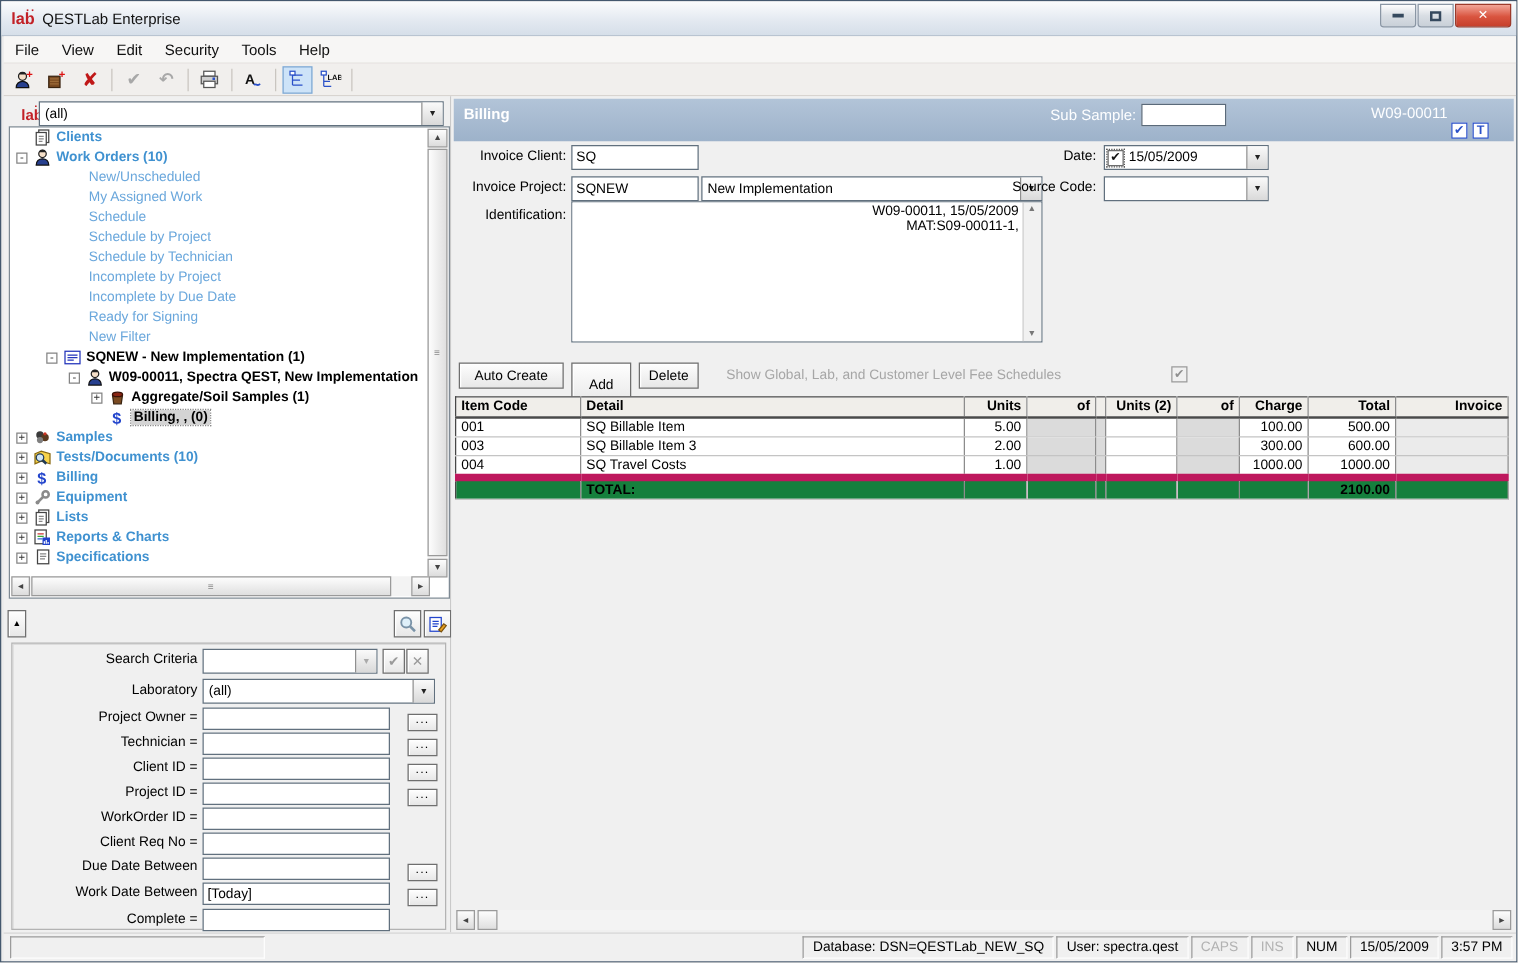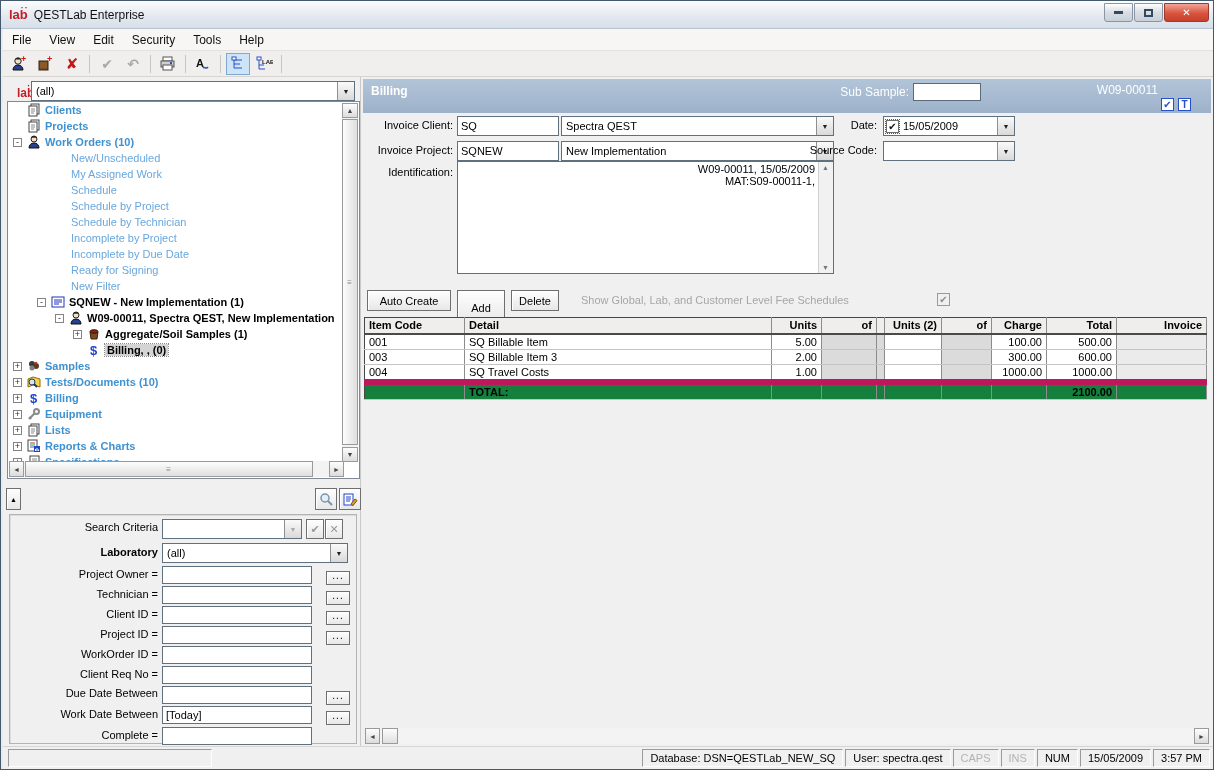--- a/index.html
+++ b/index.html
@@ -184,31 +184,20 @@
             <span class="ticon">
               <svg width="14" height="14">
                 <rect x="4" y="1" width="8" height="10" fill="#fff" stroke="#444"></rect>
                 <rect x="2" y="3" width="8" height="10" fill="#fff" stroke="#444"></rect>
                 <path d="M4 6h4M4 8h4M4 10h3" stroke="#888"></path>
               </svg>
             </span>
             <span class="tlabel b-blue">Clients</span>
           </div>
         <div class="trow" style="margin-left:4px;">
-            <span class="spacer12"></span>
-            <span class="ticon">
-              <svg width="14" height="14">
-                <rect x="4" y="1" width="8" height="10" fill="#fff" stroke="#444"></rect>
-                <rect x="2" y="3" width="8" height="10" fill="#fff" stroke="#444"></rect>
-                <path d="M4 6h4M4 8h4M4 10h3" stroke="#888"></path>
-              </svg>
-            </span>
-            <span class="tlabel b-blue">Projects</span>
-          </div>
-        <div class="trow" style="margin-left:4px;">
             <span class="exp">-</span>
             <span class="ticon">
               <svg width="14" height="14">
                 <circle cx="7" cy="4" r="3" fill="#f5dfc8" stroke="#222"></circle>
                 <path d="M4.2 2.8a3 3 0 0 1 5.6 0z" fill="#222"></path>
                 <path d="M2 13c0-3 2-5 5-5s5 2 5 5z" fill="#27408f" stroke="#111"></path>
               </svg>
             </span>
             <span class="tlabel b-blue">Work Orders (10)</span>
           </div>
@@ -385,21 +374,21 @@
     
     <div class="abs formbox">
       <span class="frow-label" style="left:0;top:6px;">Search Criteria</span>
       <div class="abs combo" style="left:152px;top:4px;width:140px;height:20px;background:#fff;">
           <span class="val"></span>
           <span class="arrowbtn" style="color:#aaa;">▼</span>
         </div>
       <span class="abs btn3d" style="left:296px;top:4px;width:18px;height:20px;color:#9a9a9a;font-weight:bold;">✔</span>
       <span class="abs btn3d" style="left:315px;top:4px;width:18px;height:20px;color:#9a9a9a;font-weight:bold;">✕</span>
 
-      <span class="frow-label" style="left:0;top:31px;font-weight:bold;">Laboratory</span>
+      <span class="frow-label" style="left:0;top:31px;">Laboratory</span>
       <div class="abs combo" style="left:152px;top:28px;width:186px;height:20px;">
           <span class="val">(all)</span>
           <span class="arrowbtn">▼</span>
         </div>
 
       <span class="frow-label" style="left:0;top:53px;">Project Owner =</span>
       <input class="abs input" style="left: 152px; top: 51px; width: 150px; height: 18px;" value="">
       <span class="abs btn3d dots-btn" style="left:316px;top:56px;width:24px;height:14px;">...</span>
 
       <span class="frow-label" style="left:0;top:73px;">Technician =</span>
@@ -439,24 +428,20 @@
       <span class="abs paneltitle" style="left:8px;top:5px;">Billing</span>
       <span class="abs wtxt" style="left:448px;top:6px;width:98px;text-align:right;">Sub Sample:</span>
       <input class="abs input" style="left: 550px; top: 4px; width: 68px; height: 18px; border-color: rgb(90, 106, 122);">
       <span class="abs wtxt" style="left:595px;top:4px;width:200px;text-align:right;font-size:12px;">W09-00011</span>
       <span class="abs cb blue" style="left:798px;top:19px;">✔</span>
       <span class="abs cb blue" style="left:815px;top:19px;">T</span>
     </div>
 
     <span class="abs glabel" style="left:2px;top:42px;width:90px;">Invoice Client:</span>
     <input class="abs input" style="left: 96px; top: 39px; width: 102px; height: 20px;" value="SQ">
-    <div class="abs combo" style="left:200px;top:39px;width:273px;height:20px;">
-        <span class="val">Spectra QEST</span>
-        <span class="arrowbtn">▼</span>
-      </div>
 
     <span class="abs glabel" style="left:416px;top:42px;width:100px;">Date:</span>
     <div class="abs combo" style="left:522px;top:39px;width:132px;height:20px;">
       <span class="cb" style="margin-left:2px;outline:1px dotted #555;">✔</span>
       <span class="val">15/05/2009</span>
         <span class="arrowbtn">▼</span>
     </div>
 
     <span class="abs glabel" style="left:2px;top:67px;width:90px;">Invoice Project:</span>
     <input class="abs input" style="left: 96px; top: 64px; width: 102px; height: 20px;" value="SQNEW">

